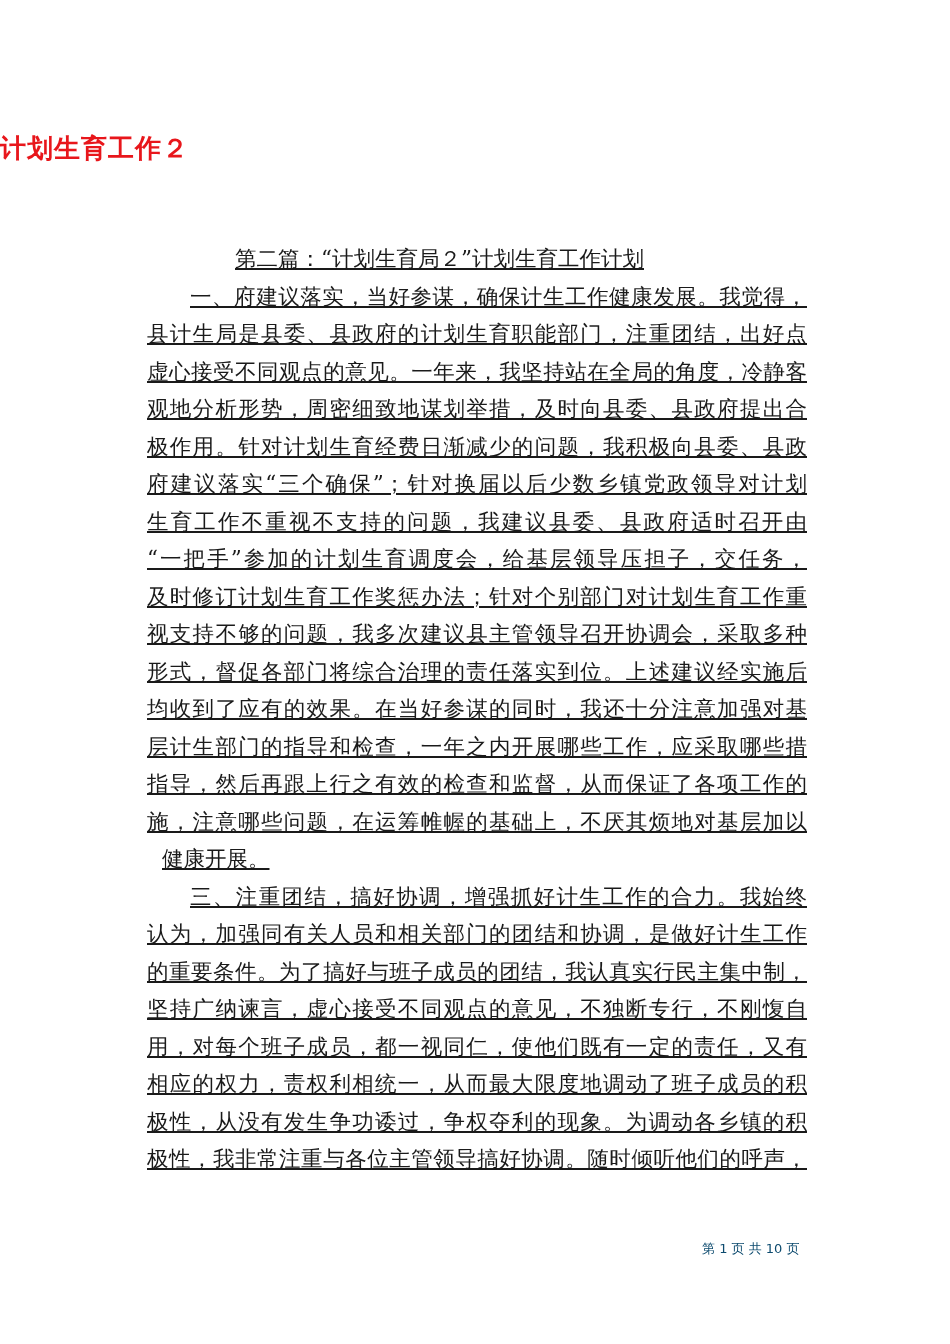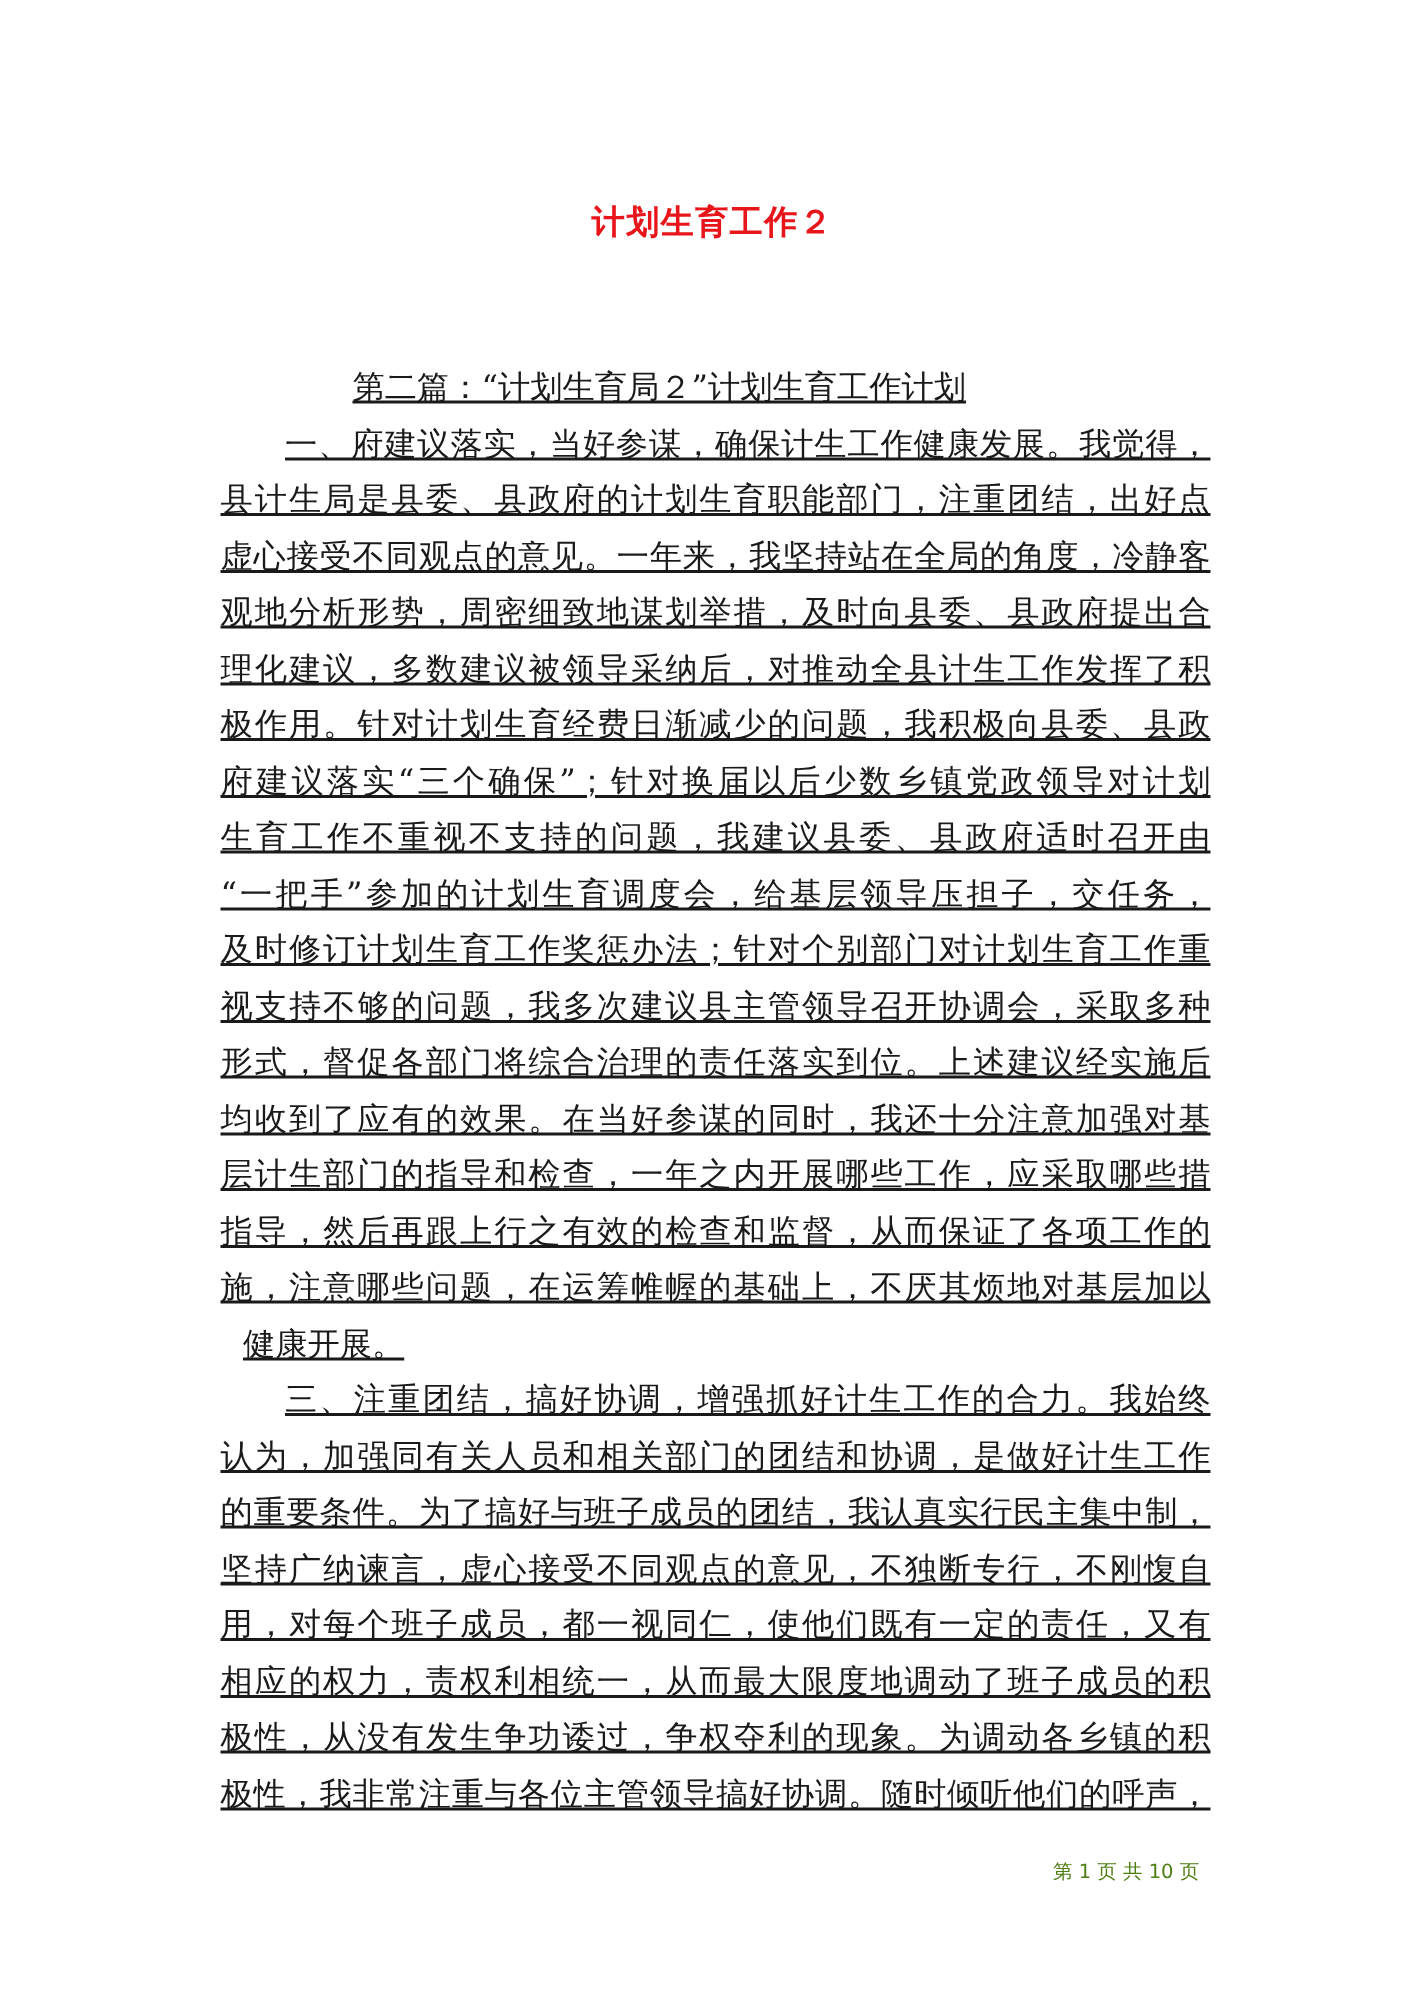--- a/index.html
+++ b/index.html
@@ -19,22 +19,22 @@
       position: absolute;
       left: 0; top: 0;
       width: 950px; height: 1344px;
       background: #ffffff;
     }
     .doc-title {
       position: absolute;
       left: 0;
       top: 130px;
       width: 950px;
-      text-align: center;
-      font-size: 22px;
+      text-align: left;
+      font-size: 26px;
       font-weight: bold;
       color: #e8161b;
       letter-spacing: 1px;
       line-height: 36px;
     }
     .body-text {
       position: absolute;
       left: 147px;
       top: 240px;
       width: 660px;
@@ -59,38 +59,37 @@
       padding-left: 88px;
     }
     .line.indent {
       padding-left: 43px;
     }
     .footer {
       position: absolute;
       left: 702px;
       top: 1240px;
       font-size: 13px;
-      color: #4d7c0f;
+      color: #0c4a6e;
       font-family: "DejaVu Sans", "Liberation Sans", sans-serif;
       line-height: 18px;
     }
   </style>
 </head>
 <body>
 
 <div class="page">
   <div class="doc-title">计划生育工作２</div>
 
   <div class="body-text">
     <span class="line subtitle">第二篇：“计划生育局２”计划生育工作计划</span>
     <span class="line indent">一、府建议落实，当好参谋，确保计生工作健康发展。我觉得，</span>
     <span class="line">县计生局是县委、县政府的计划生育职能部门，注重团结，出好点</span>
     <span class="line">虚心接受不同观点的意见。一年来，我坚持站在全局的角度，冷静客</span>
     <span class="line">观地分析形势，周密细致地谋划举措，及时向县委、县政府提出合</span>
-    <span class="line">理化建议，多数建议被领导采纳后，对推动全县计生工作发挥了积</span>
     <span class="line">极作用。针对计划生育经费日渐减少的问题，我积极向县委、县政</span>
     <span class="line">府建议落实“三个确保”；针对换届以后少数乡镇党政领导对计划</span>
     <span class="line">生育工作不重视不支持的问题，我建议县委、县政府适时召开由</span>
     <span class="line">“一把手”参加的计划生育调度会，给基层领导压担子，交任务，</span>
     <span class="line">及时修订计划生育工作奖惩办法；针对个别部门对计划生育工作重</span>
     <span class="line">视支持不够的问题，我多次建议县主管领导召开协调会，采取多种</span>
     <span class="line">形式，督促各部门将综合治理的责任落实到位。上述建议经实施后</span>
     <span class="line">均收到了应有的效果。在当好参谋的同时，我还十分注意加强对基</span>
     <span class="line">层计生部门的指导和检查，一年之内开展哪些工作，应采取哪些措</span>
     <span class="line">指导，然后再跟上行之有效的检查和监督，从而保证了各项工作的</span>

